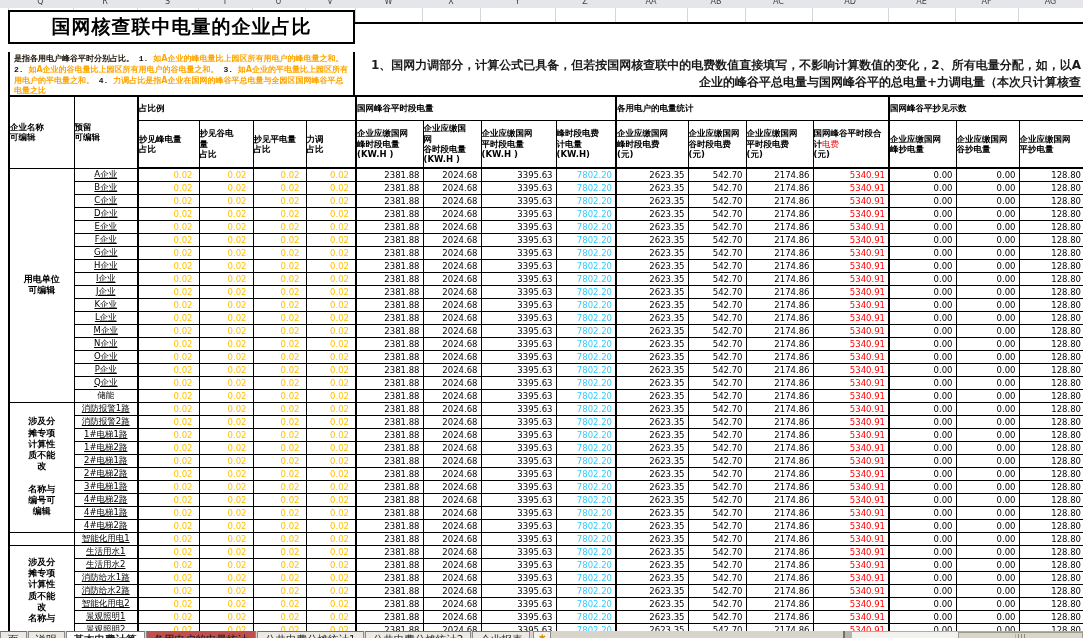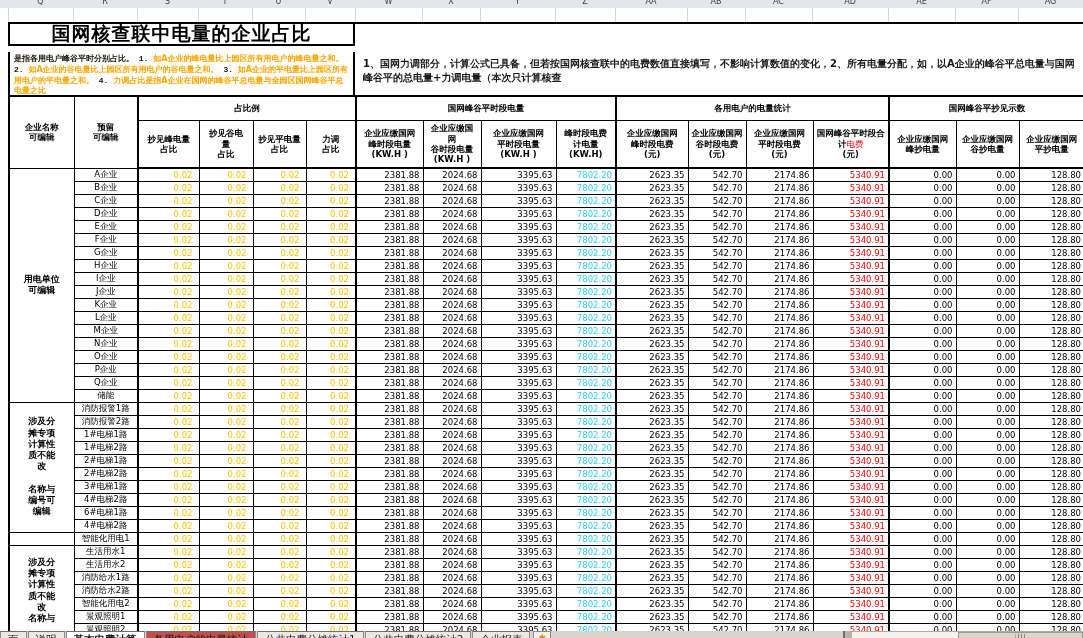--- a/index.html
+++ b/index.html
@@ -6,46 +6,46 @@
   .screen{position:relative;width:1083px;height:638px;overflow:hidden;background:#fff;}
 
   
   .colstrip{position:absolute;left:0;top:0;width:1083px;height:8px;background:#e4e6ea;border-bottom:1px solid #aeb2ba;overflow:hidden;}
   .colstrip .letter{position:absolute;top:-3px;font-size:8px;color:#444;transform:translateX(-50%);}
 
   
   .blankrow{position:absolute;left:0;top:8px;width:1083px;height:14px;background:#fff;}
   .blankrow .vline{position:absolute;top:0;width:1px;height:14px;background:#d2d6de;}
 
-  .title-cell{position:absolute;left:8px;top:22px;width:347px;height:24px;box-sizing:border-box;
+  .title-cell{position:absolute;left:8px;top:10px;width:347px;height:34px;box-sizing:border-box;
     border:2px solid #000;display:flex;align-items:center;justify-content:center;
     font-size:19px;font-weight:bold;color:#000;letter-spacing:1px;background:#fff;}
   .note-left{position:absolute;left:8px;top:52px;width:347px;height:43px;box-sizing:border-box;
     border-left:2px solid #000;border-right:2px solid #000;padding:2px 4px 0 4px;
     font-size:8px;font-weight:bold;line-height:1.35;background:#fff;}
   .note-left .dark{color:#1c1206;font-family:Liberation Mono, monospace;}
   .note-left .orange{color:var(--orange);}
   .note-right{position:absolute;left:355px;top:22px;width:728px;height:73px;box-sizing:border-box;
-    border-top:2px solid #000;padding:33px 2px 0 8px;font-size:10px;font-weight:bold;color:#1a1a1a;line-height:1.4;background:#fff;}
+    border-top:2px solid #000;padding:33px 2px 0 8px;font-size:12px;font-weight:bold;color:#1a1a1a;line-height:1.4;background:#fff;text-align:right;}
 
   
   .grid{position:absolute;left:8px;top:95px;width:1075px;border-collapse:collapse;table-layout:fixed;
     border-left:2px solid #000;border-top:2px solid #000;}
   .grid td{border:1px solid #000;box-sizing:border-box;overflow:hidden;white-space:pre-line;
     font-size:8.5px;color:#000;padding:0;}
   .grid td.thickR{border-right:2px solid #000;}
   .grid td.noR{border-right:none;}
   .grid thead tr.sub td{border-bottom:2px solid #000;}
-  .grid thead td{text-align:center;vertical-align:middle;font-weight:bold;line-height:1.2;font-size:8.5px;}
+  .grid thead td{vertical-align:middle;font-weight:bold;line-height:1.2;font-size:8.5px;}
   .grid thead tr.grp{height:24px;}
   .grid thead tr.sub{height:48px;}
   .grid tbody tr{height:12.88px;}
   .grid td.glabel{text-align:center;vertical-align:middle;font-weight:bold;font-size:9px;line-height:1.25;}
   .grid td.nameCell{text-align:center;vertical-align:middle;white-space:nowrap;}
-  .grid td.nameCell span.u{}
+  .grid td.nameCell span.u{text-decoration:underline;}
   .grid td.val{text-align:right;padding-right:3px;vertical-align:middle;white-space:nowrap;}
   .grid td.v-ratio{color:var(--ratio);padding-right:6px;}
   .grid td.v-cyan{color:var(--cyan);}
   .grid td.v-red{color:var(--red);}
   .grid .hdrRed{color:var(--hdr-red);font-weight:normal;}
 
   
   .tabbar{position:absolute;left:0;top:631px;width:1083px;height:7px;background:#d8d4cc;overflow:hidden;}
   .tabs{position:absolute;left:0;top:0;display:flex;align-items:flex-start;height:16px;}
   .tab{height:16px;line-height:14px;padding:0 7px;border:1px solid #8c8c8c;border-top:1px solid #6e6e6e;
@@ -662,21 +662,21 @@
             <td class="val v-cyan thickR">7802.20</td>
             <td class="val">2623.35</td>
             <td class="val">542.70</td>
             <td class="val">2174.86</td>
             <td class="val v-red thickR">5340.91</td>
             <td class="val">0.00</td>
             <td class="val">0.00</td>
             <td class="val noR">128.80</td>
           </tr>
           <tr>
-            <td class="nameCell thickR"><span class="u">6#电梯1路</span></td>
+            <td class="nameCell thickR"><span class="u">4#电梯1路</span></td>
             <td class="val v-ratio">0.02</td>
             <td class="val v-ratio">0.02</td>
             <td class="val v-ratio">0.02</td>
             <td class="val v-ratio thickR">0.02</td>
             <td class="val">2381.88</td>
             <td class="val">2024.68</td>
             <td class="val">3395.63</td>
             <td class="val v-cyan thickR">7802.20</td>
             <td class="val">2623.35</td>
             <td class="val">542.70</td>

